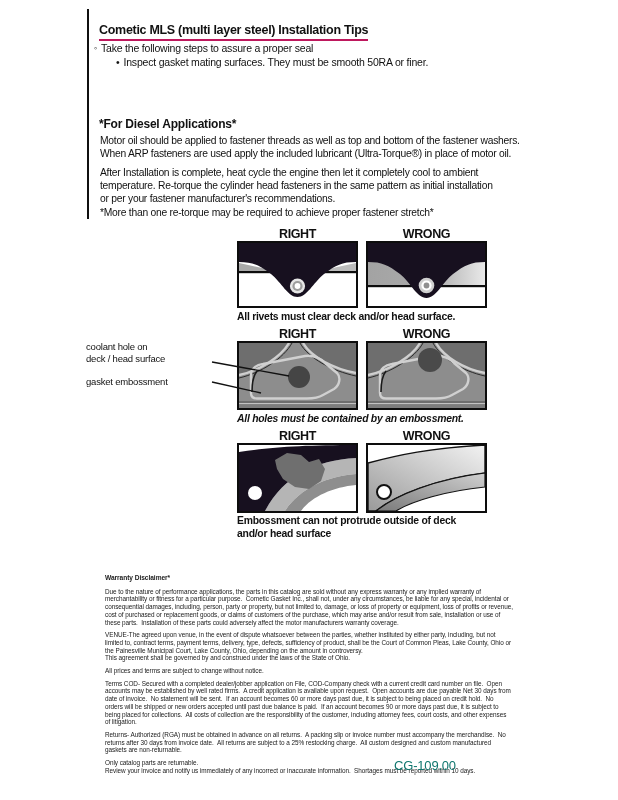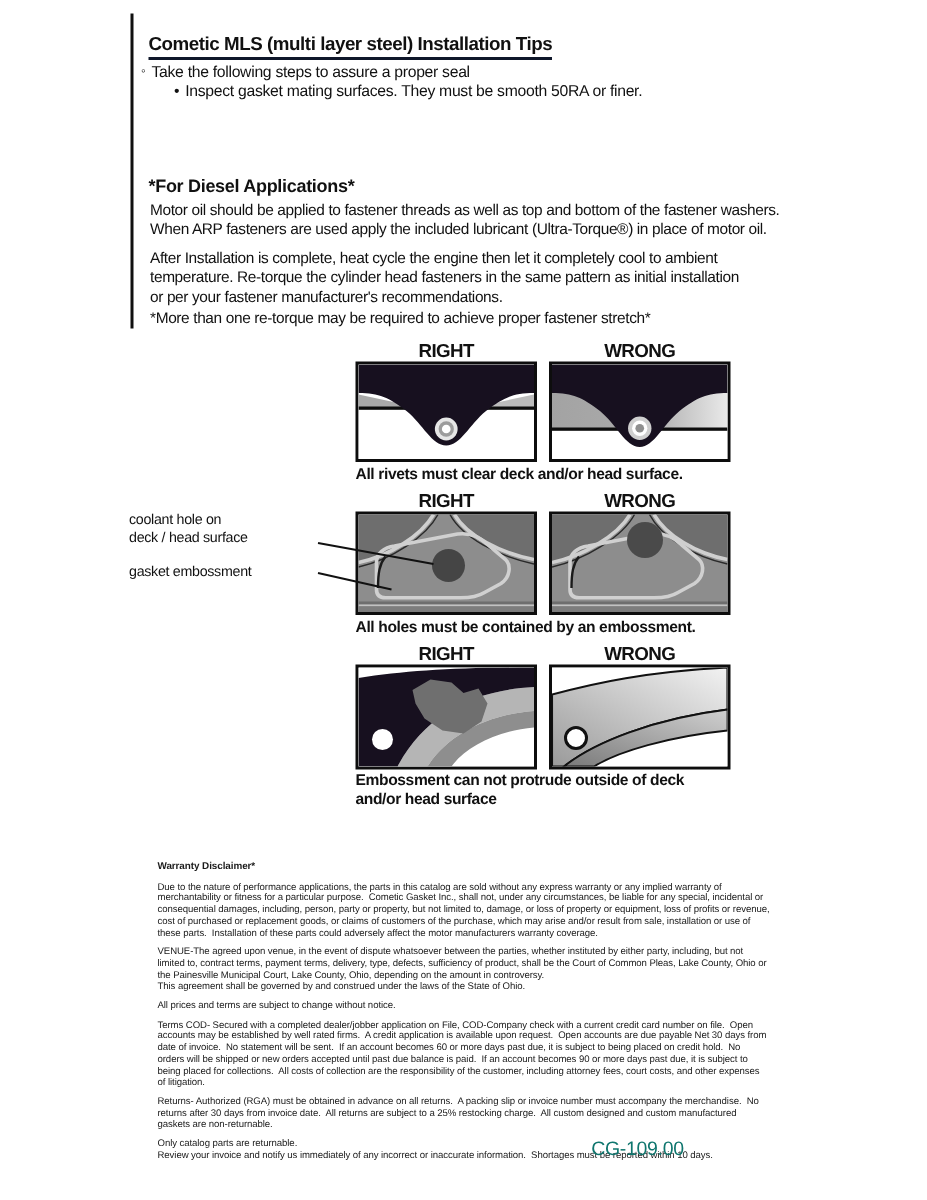--- a/index.html
+++ b/index.html
@@ -10,21 +10,21 @@
   }
   .abs{position:absolute;}
   .pre{white-space:pre-wrap;}
 
   
   .vrule{left:87px;top:9px;width:2px;height:210px;background:#101010;}
 
   
   .title{
     left:99px;top:20px;font-size:12.5px;font-weight:bold;letter-spacing:-0.3px;
-    border-bottom:2px solid #0f172a;padding-bottom:2px;display:inline-block;
+    border-bottom:2px solid #be185d;padding-bottom:2px;display:inline-block;
   }
 
   
   .bullets{left:94px;top:42px;width:505px;font-size:10.5px;letter-spacing:-0.2px;line-height:13.4px;}
   .bullet::before{content:"◦";margin-right:4px;font-size:9px;position:relative;top:-1px;}
   .subbullet{padding-left:22px;}
   .subbullet::before{content:"•";margin-right:4px;}
 
   
   .h2{left:99px;top:117px;font-size:12px;font-weight:bold;letter-spacing:-0.2px;}
@@ -151,21 +151,21 @@
     <path d="M65,0 C73,15 94,28 117,33" stroke="#2a2a2a" stroke-width="1" fill="none"></path>
     <path d="M12,50 L12,32 C12,26 17,22 24,21 L66,13 C74,12 80,14 86,20 L98,30 C102,34 101,42 95,46 L84,52 C80,54.5 74,55.5 68,55.5 L18,55.5 C14,55.5 12,54 12,50 Z" stroke="#d0d0d0" stroke-width="2.4" fill="none"></path>
     <path d="M13,49 C13,39 14,33 18,28" stroke="#1a1a1a" stroke-width="1.6" fill="none"></path>
     <circle cx="62" cy="17" r="12" fill="#4a4a4a"></circle>
   </svg>
 </div>
 <svg class="abs leader" viewBox="0 0 260 80">
   <line x1="126" y1="32" x2="203" y2="46" stroke="#111" stroke-width="1.3"></line>
   <line x1="126" y1="52" x2="175" y2="63" stroke="#111" stroke-width="1.3"></line>
 </svg>
-<div class="abs cap" style="top:413px;">All holes must be contained by an embossment.</div>
+<div class="abs cap" style="top:413px;font-style:italic;">All holes must be contained by an embossment.</div>
 
 <div class="abs fig-h col-l" style="top:429px;">RIGHT</div>
 <div class="abs fig-h col-r" style="top:429px;">WRONG</div>
 
 <div class="abs panel p-row3 col-l" style="top:443px;">
   <svg viewBox="0 0 117 66" preserveAspectRatio="none">
     <rect width="117" height="66" fill="#ffffff"></rect>
     <path d="M26,66 C44,32 76,15 117,13 L117,29 C88,31 60,44 46,66 Z" fill="#b5b5b5"></path>
     <path d="M46,66 C60,44 88,31 117,29 L117,40 C94,42 72,52 62,66 Z" fill="#8e8e8e"></path>
     <path d="M0,7 C32,2 66,0 117,0 L117,13 C76,15 44,32 26,66 L0,66 Z" fill="#17101f"></path>

